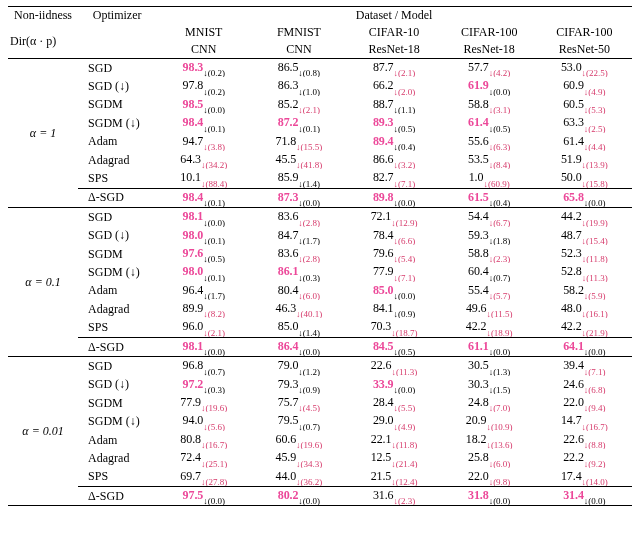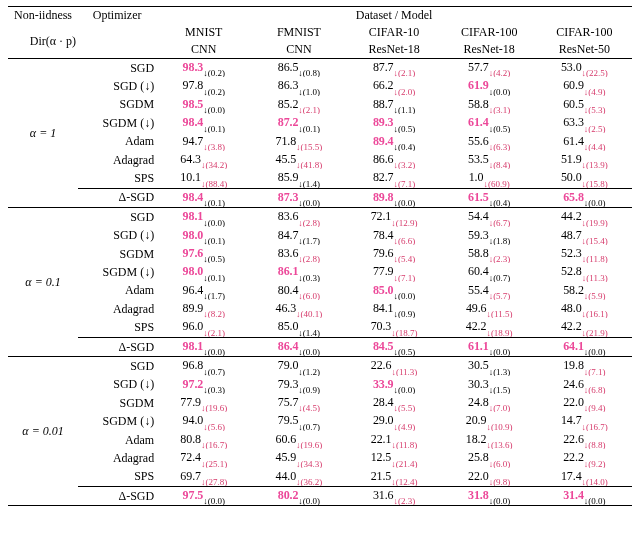--- a/index.html
+++ b/index.html
@@ -21,22 +21,22 @@
     padding: 1px 2px;
     text-align: center;
     font-weight: normal;
     white-space: nowrap;
     overflow: hidden;
   }
   th.italic, td.italic { }
   .hline-top { border-top: 1.2px solid #000; }
   .hline-bot { border-bottom: 1.2px solid #000; }
   .hline-mid { border-bottom: 0.6px solid #000; }
-  .left { text-align: right; }
-  .opt { text-align: right; padding-left: 10px; }
+  .left { text-align: left; }
+  .opt { text-align: left; padding-left: 10px; }
   .val { letter-spacing: -0.1px; }
   .green { color: #ec4899; font-weight: bold; }
   .sub {
     font-size: 9px;
     vertical-align: sub;
     position: relative;
     top: 2px;
   }
   .red { color: #d63a6b; }
   .block-label {
@@ -214,21 +214,21 @@
         <td><span class="val green">61.1</span><span class="sub">↓(0.0)</span></td>
         <td><span class="val green">64.1</span><span class="sub">↓(0.0)</span></td>
       </tr>
       <tr>
         <td rowspan="8" class="block-label">α = 0.01</td>
         <td class="opt">SGD</td>
         <td><span class="val ">96.8</span><span class="sub">↓(0.7)</span></td>
         <td><span class="val ">79.0</span><span class="sub">↓(1.2)</span></td>
         <td><span class="val ">22.6</span><span class="sub red">↓(11.3)</span></td>
         <td><span class="val ">30.5</span><span class="sub">↓(1.3)</span></td>
-        <td><span class="val ">19.8</span><span class="sub red">↓(7.1)</span></td>
+        <td><span class="val ">39.4</span><span class="sub red">↓(7.1)</span></td>
       </tr>
       <tr>
         <td class="opt">SGD (↓)</td>
         <td><span class="val green">97.2</span><span class="sub">↓(0.3)</span></td>
         <td><span class="val ">79.3</span><span class="sub">↓(0.9)</span></td>
         <td><span class="val green">33.9</span><span class="sub">↓(0.0)</span></td>
         <td><span class="val ">30.3</span><span class="sub">↓(1.5)</span></td>
         <td><span class="val ">24.6</span><span class="sub red">↓(6.8)</span></td>
       </tr>
       <tr>

